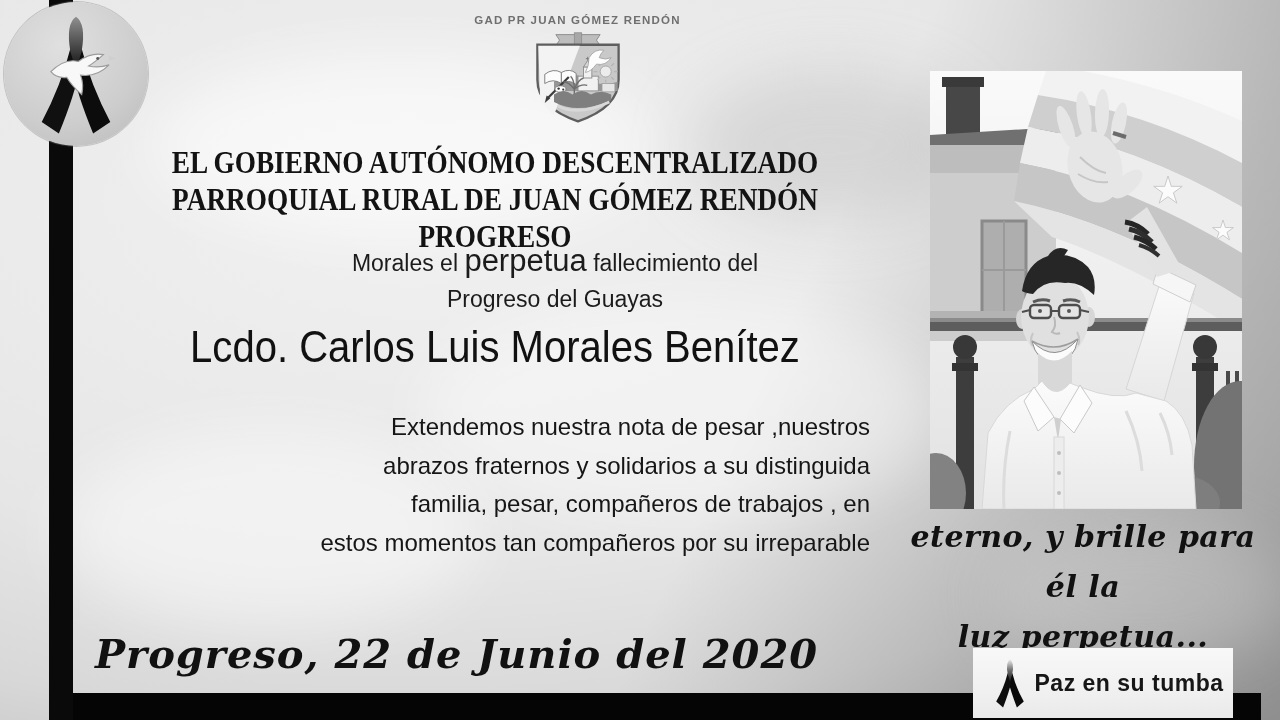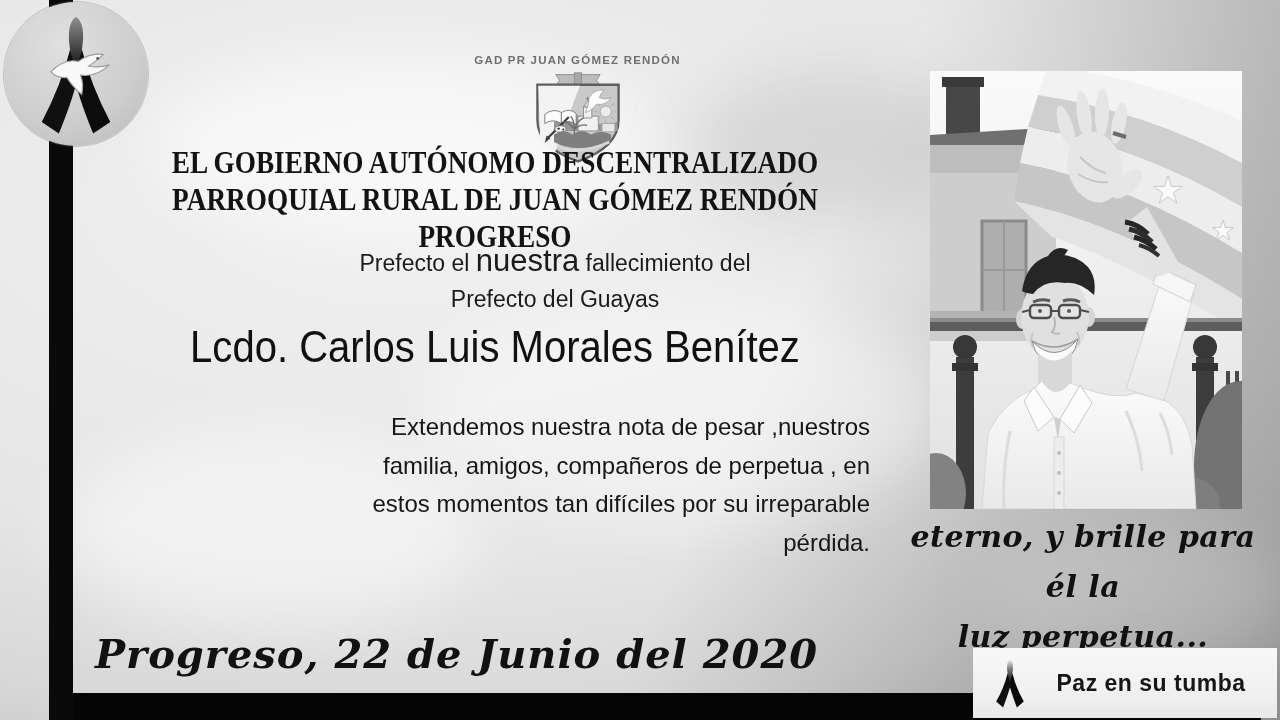--- a/index.html
+++ b/index.html
@@ -25,21 +25,21 @@
 
   .badge-circle{
     position:absolute;left:4px;top:2px;width:144px;height:144px;border-radius:50%;
     background:radial-gradient(circle at 40% 30%, #e0e0e0 0%, #cdcdcd 60%, #b8b8b8 100%);
     z-index:3;display:flex;align-items:center;justify-content:center;
     box-shadow:0 0 0 1px rgba(120,120,120,.35);
   }
   .badge-circle svg{width:116px;height:128px;}
 
   .emblem{position:absolute;left:505px;top:14px;width:145px;text-align:center;z-index:4;}
-  .emblem-label{font-size:11.5px;font-weight:bold;letter-spacing:1.2px;color:#6f6f6f;white-space:nowrap;margin-left:-60px;margin-right:-60px;margin-top:40px;}
+  .emblem-label{font-size:11.5px;font-weight:bold;letter-spacing:1.2px;color:#6f6f6f;white-space:nowrap;margin-left:-60px;margin-right:-60px;}
   .emblem svg{width:112px;height:96px;margin-top:4px;}
 
   .heading{
     position:absolute;left:75px;top:144px;width:840px;text-align:center;z-index:4;
     font-family:"Liberation Serif",serif;font-weight:bold;font-size:31px;line-height:37px;
     color:#131313;transform:scaleX(.88);
   }
   .subheading{position:absolute;left:290px;top:243px;width:530px;text-align:center;z-index:4;
     font-size:23px;line-height:36px;color:#1b1b1b;}
   .subheading .emph{font-size:31px;}
@@ -49,21 +49,21 @@
     font-size:24px;line-height:38.5px;color:#161616;}
   .script{font-family:"DejaVu Serif",serif;font-style:italic;font-weight:bold;color:#111;}
   .dateline{position:absolute;left:95px;top:630px;z-index:4;font-size:40px;letter-spacing:1px;white-space:nowrap;}
 
   .photo{position:absolute;left:930px;top:71px;width:312px;height:438px;z-index:3;overflow:hidden;}
   .photo svg{display:block;width:312px;height:438px;}
 
   .tribute{position:absolute;left:908px;top:512px;width:350px;text-align:center;z-index:4;
     font-size:30px;line-height:50px;letter-spacing:.5px;}
 
-  .footer-box{position:absolute;left:973px;top:648px;width:304px;height:70px;z-index:5;
+  .footer-box{position:absolute;left:973px;top:648px;width:260px;height:70px;z-index:5;
     background:linear-gradient(180deg,#f8f8f8 0%,#efefef 70%,#e9e9e9 100%);
     display:flex;align-items:center;}
   .footer-box svg{width:46px;height:62px;margin-left:14px;flex:0 0 auto;}
   .footer-label{flex:1;text-align:center;font-size:23px;font-weight:bold;letter-spacing:.5px;color:#161616;padding-right:8px;}
 </style>
 </head>
 <body>
 
 <div class="page">
 
@@ -123,31 +123,31 @@
       <path d="M38,82 Q60,94 94,78" stroke="#d8d8d8" stroke-width="3" fill="none"></path>
     </svg>
   </div>
 
   <div class="heading">
     <div>EL GOBIERNO AUTÓNOMO DESCENTRALIZADO</div>
     <div>PARROQUIAL RURAL DE JUAN GÓMEZ RENDÓN PROGRESO</div>
   </div>
 
   <div class="subheading">
-    <div><span>Prefecto el </span><span class="emph">nuestra</span><span> fallecimiento del</span></div>
-    <div>Prefecto del Guayas</div>
+    <div><span>Morales el </span><span class="emph">perpetua</span><span> fallecimiento del</span></div>
+    <div>Progreso del Guayas</div>
   </div>
 
   <div class="deceased">Lcdo. Carlos Luis Morales Benítez</div>
 
   <div class="body-text">
     <div>Extendemos nuestra nota de pesar ,nuestros</div>
-    <div>familia, amigos, compañeros de perpetua , en</div>
-    <div>estos momentos tan difíciles por su irreparable</div>
-    <div>pérdida.</div>
+    <div>abrazos fraternos y solidarios a su distinguida</div>
+    <div>familia, pesar, compañeros de trabajos , en</div>
+    <div>estos momentos tan compañeros por su irreparable</div>
   </div>
 
   <div class="dateline script">Progreso, 22 de Junio del 2020</div>
 
   <div class="photo">
     <svg viewBox="0 0 312 438" preserveAspectRatio="none" aria-hidden="true">
       <defs>
         <linearGradient id="skyG" x1="0" y1="0" x2="0" y2="1">
           <stop offset="0" stop-color="#fafafa"></stop>
             <stop offset="1" stop-color="#e2e2e2"></stop>

